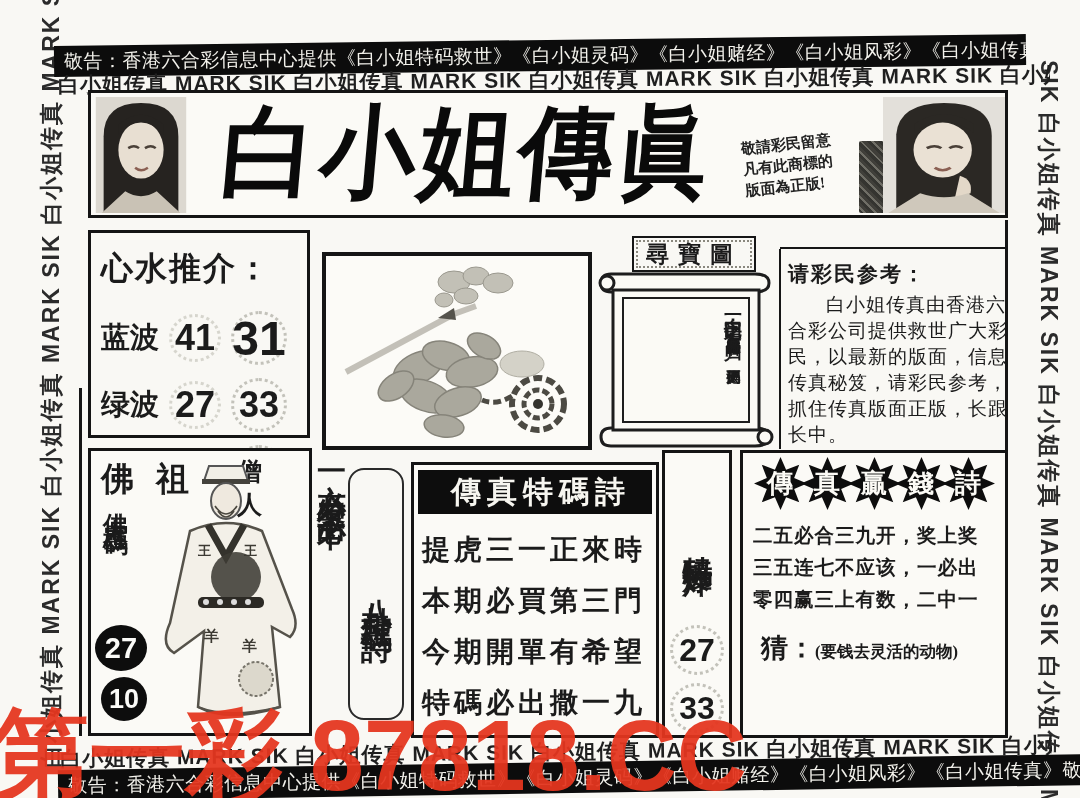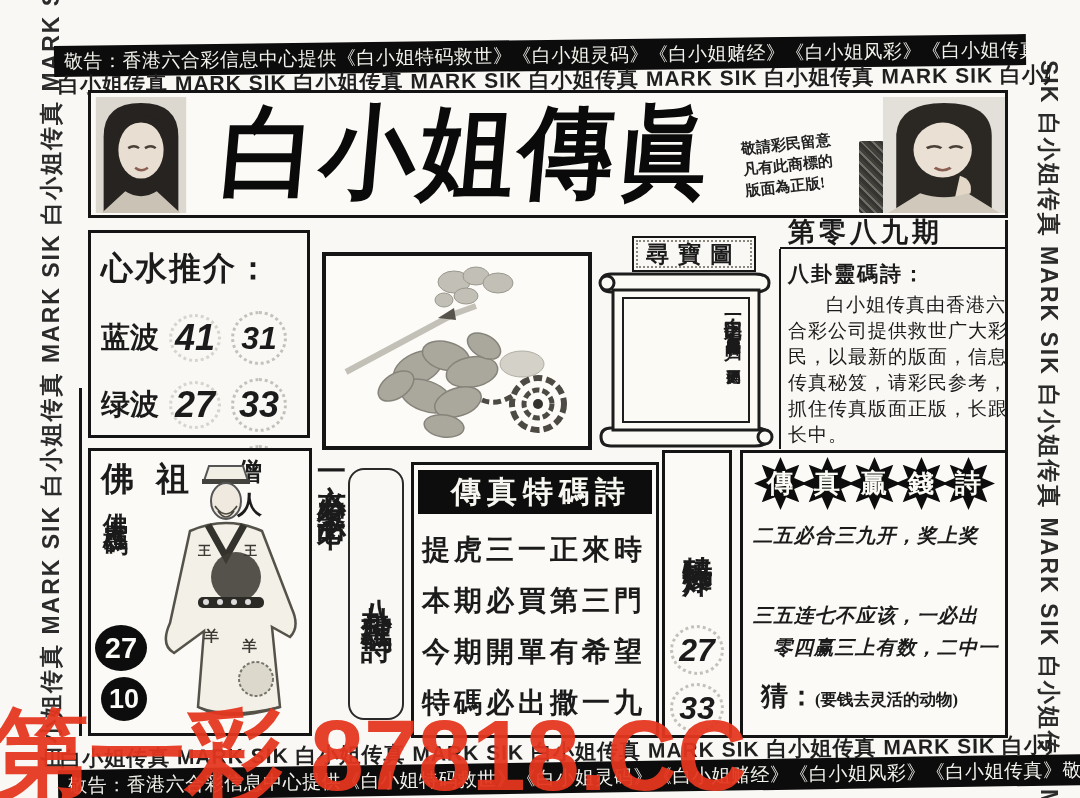--- a/index.html
+++ b/index.html
@@ -9,21 +9,21 @@
   .banner{background:#0c0c0c;color:#f3f2ec;font-size:19px;line-height:27px;white-space:nowrap;
           padding:2px 10px;letter-spacing:0.5px;overflow:hidden;}
   .markrow{font-family:"Liberation Sans","DejaVu Sans",sans-serif;font-size:21px;color:#1f1f1f;
            white-space:nowrap;letter-spacing:1px;font-weight:600;overflow:hidden;}
   .sidestrip{font-family:"Liberation Sans","DejaVu Sans",sans-serif;font-size:23px;color:#2b2b2b;
              white-space:nowrap;letter-spacing:2px;font-weight:600;}
   .box{border:3px solid #141414;box-sizing:border-box;}
   .vtext{writing-mode:vertical-rl;text-orientation:upright;}
   .dotring{border:3px dotted #c3c2ba;border-radius:50%;display:inline-flex;align-items:center;
            justify-content:center;}
-  .num{font-family:"Liberation Sans","DejaVu Sans",sans-serif;font-weight:600;font-style:italic;}
+  .num{font-family:"Liberation Sans","DejaVu Sans",sans-serif;font-weight:600;}
   .ball{background:#0d0d0d;color:#fbfbf8;border-radius:50%;display:flex;align-items:center;
         justify-content:center;font-family:"Liberation Sans","DejaVu Sans",sans-serif;font-weight:700;}
   .poemline{white-space:nowrap;font-weight:600;}
   .star{position:relative;width:53px;height:53px;flex:0 0 auto;margin:0 -3px;}
   .star svg{position:absolute;inset:0;}
   .star span{position:absolute;inset:0;display:flex;align-items:center;justify-content:center;
              color:#fcfbf6;font-size:26px;font-weight:700;}
   .rule{background:#161616;}
   .watermark{color:#e5361f;font-weight:900;font-size:97px;white-space:nowrap;letter-spacing:0;
              font-family:"Liberation Sans","DejaVu Sans",sans-serif;opacity:.94;transform:scaleY(1.04);
@@ -76,32 +76,31 @@
         <ellipse cx="45" cy="54" rx="22" ry="28" fill="#eae1d4"></ellipse>
         <path d="M24 36 Q46 14 68 36 L68 27 Q46 8 24 27 Z" fill="#2b2824"></path>
         <path d="M33 52 q6 -4 11 0 M50 52 q5 -4 10 0" stroke="#4a4038" stroke-width="2.5" fill="none"></path>
         <path d="M39 72 q6 5 12 0" stroke="#8a5f52" stroke-width="2.5" fill="none"></path>
         <path d="M58 80 q10 4 8 18 l-12 6 z" fill="#e3d8c8"></path>
         <path d="M28 98 Q46 106 64 98 L88 118 H4 Z" fill="#cfc8bb"></path>
       </svg>
     </div>
   </div>
 
-  <div class="abs" style="left:788px;top:214px;font-size:27px;font-weight:700;letter-spacing:4px;white-space:nowrap;">第零八九期</div>
   <div class="abs rule" style="left:780px;top:247px;width:228px;height:2px;"></div>
   <div class="abs rule" style="left:779px;top:249px;width:2px;height:200px;"></div>
   <div class="abs rule" style="left:1005px;top:220px;width:3px;height:230px;"></div>
   <div class="abs rule" style="left:79px;top:388px;width:3px;height:348px;"></div>
 
   <div class="abs box" style="left:88px;top:230px;width:222px;height:208px;padding:14px 10px;">
     <div style="font-size:32px;font-weight:800;letter-spacing:2px;white-space:nowrap;">心水推介：</div>
     <div style="display:flex;align-items:center;gap:10px;margin-top:20px;">
       <span style="font-size:29px;font-weight:700;">蓝波</span>
       <span class="dotring num" style="width:46px;height:42px;font-size:36px;border-color:#d6d5cd;">41</span>
-      <span class="dotring num" style="width:50px;height:48px;font-size:32px;">31</span>
+      <span class="dotring num" style="width:50px;height:48px;font-size:48px;">31</span>
     </div>
     <div style="display:flex;align-items:center;gap:10px;margin-top:13px;">
       <span style="font-size:29px;font-weight:700;">绿波</span>
       <span class="dotring num" style="width:46px;height:42px;font-size:36px;border-color:#d6d5cd;">27</span>
       <span class="dotring num" style="width:50px;height:48px;font-size:36px;">33</span>
     </div>
     <div style="display:flex;align-items:center;gap:10px;margin-top:13px;">
       <span style="font-size:29px;font-weight:700;">红波</span>
       <span class="dotring num" style="width:46px;height:42px;font-size:36px;border-color:#d6d5cd;">12</span>
       <span class="dotring num" style="width:50px;height:48px;font-size:36px;">29</span>
@@ -159,21 +158,21 @@
                 display:flex;">
       <span style="font-size:18px;font-weight:700;letter-spacing:1px;">一字记之曰：归</span>
       <span style="font-size:11.5px;font-weight:700;padding-right:5px;">猴羊开三零</span>
       <span style="font-size:14px;font-weight:700;padding-right:3px;">猪在四边看一</span>
       <span style="font-size:14px;font-weight:700;padding-right:3px;">又鸡牛开特··</span>
       <span style="font-size:14px;font-weight:700;padding-right:3px;">把码测天下</span>
     </div>
   </div>
 
   <div class="abs" style="left:788px;top:260px;width:222px;">
-    <div style="font-size:21px;font-weight:700;letter-spacing:2px;">八卦靈碼詩：</div>
+    <div style="font-size:21px;font-weight:700;letter-spacing:2px;">请彩民参考：</div>
     <div style="font-size:19px;line-height:26px;letter-spacing:1px;margin-top:4px;text-indent:38px;">白小姐传真由香港六合彩公司提供救世广大彩民，以最新的版面，信息传真秘笈，请彩民参考，抓住传真版面正版，长跟长中。</div>
   </div>
 
   <div class="abs box" style="left:88px;top:448px;width:224px;height:288px;background:#fbfaf6;">
     <span class="abs" style="left:10px;top:6px;font-size:33px;font-weight:700;letter-spacing:22px;">佛祖</span>
     <span class="abs" style="left:146px;top:4px;font-size:25px;font-weight:700;letter-spacing:14px;">僧人</span>
     <div class="abs vtext" style="left:8px;top:42px;height:150px;font-size:25px;font-weight:700;letter-spacing:6px;">佛人靈碼</div>
     <div class="abs ball" style="left:4px;top:174px;width:52px;height:46px;font-size:29px;">27</div>
     <div class="abs ball" style="left:10px;top:226px;width:46px;height:44px;font-size:27px;">10</div>
 
@@ -251,24 +250,24 @@
           </svg>
         <span>錢</span>
       </div>
       <div class="star">
         <svg viewBox="0 0 54 54">
             <polygon fill="#0d0d0d" points="54,27 40.9,32.7 46.1,46.1 32.7,40.9 27,54 21.3,40.9 7.9,46.1 13.1,32.7 0,27 13.1,21.3 7.9,7.9 21.3,13.1 27,0 32.7,13.1 46.1,7.9 40.9,21.3"></polygon>
           </svg>
         <span>詩</span>
       </div>
     </div>
-    <div style="padding:10px 6px 0 10px;font-style:italic;">
+    <div style="padding:10px 6px 0 10px;">
       <div class="poemline" style="font-size:19.5px;line-height:32px;letter-spacing:1px;">二五必合三九开，奖上奖</div>
-      <div class="poemline" style="font-size:19.5px;line-height:32px;letter-spacing:1px;margin-top:48px;">三五连七不应该，一必出</div>
-      <div class="poemline" style="font-size:19.5px;line-height:32px;letter-spacing:1px;margin-left:20px;">零四赢三上有数，二中一</div>
+      <div class="poemline" style="font-size:19.5px;line-height:32px;letter-spacing:1px;">三五连七不应该，一必出</div>
+      <div class="poemline" style="font-size:19.5px;line-height:32px;letter-spacing:1px;">零四赢三上有数，二中一</div>
     </div>
     <div style="padding:14px 0 0 18px;display:flex;align-items:baseline;">
       <span style="font-size:27px;font-weight:800;">猜：</span>
       <span style="font-size:16.5px;font-weight:600;">(要钱去灵活的动物)</span>
     </div>
   </div>
 
   <div class="abs markrow" style="left:60px;top:738px;width:992px;transform:rotate(-0.8deg);">白小姐传真 MARK  SIK 白小姐传真 MARK  SIK 白小姐传真 MARK  SIK 白小姐传真 MARK  SIK 白小姐传真 MARK  SIK</div>
 
   <div class="abs banner" style="left:58px;top:762px;width:1022px;transform:rotate(-0.9deg);">敬告：香港六合彩信息中心提供《白小姐特码救世》《白小姐灵码》《白小姐赌经》《白小姐风彩》《白小姐传真》敬请彩民认准正版，提防假冒！</div>

